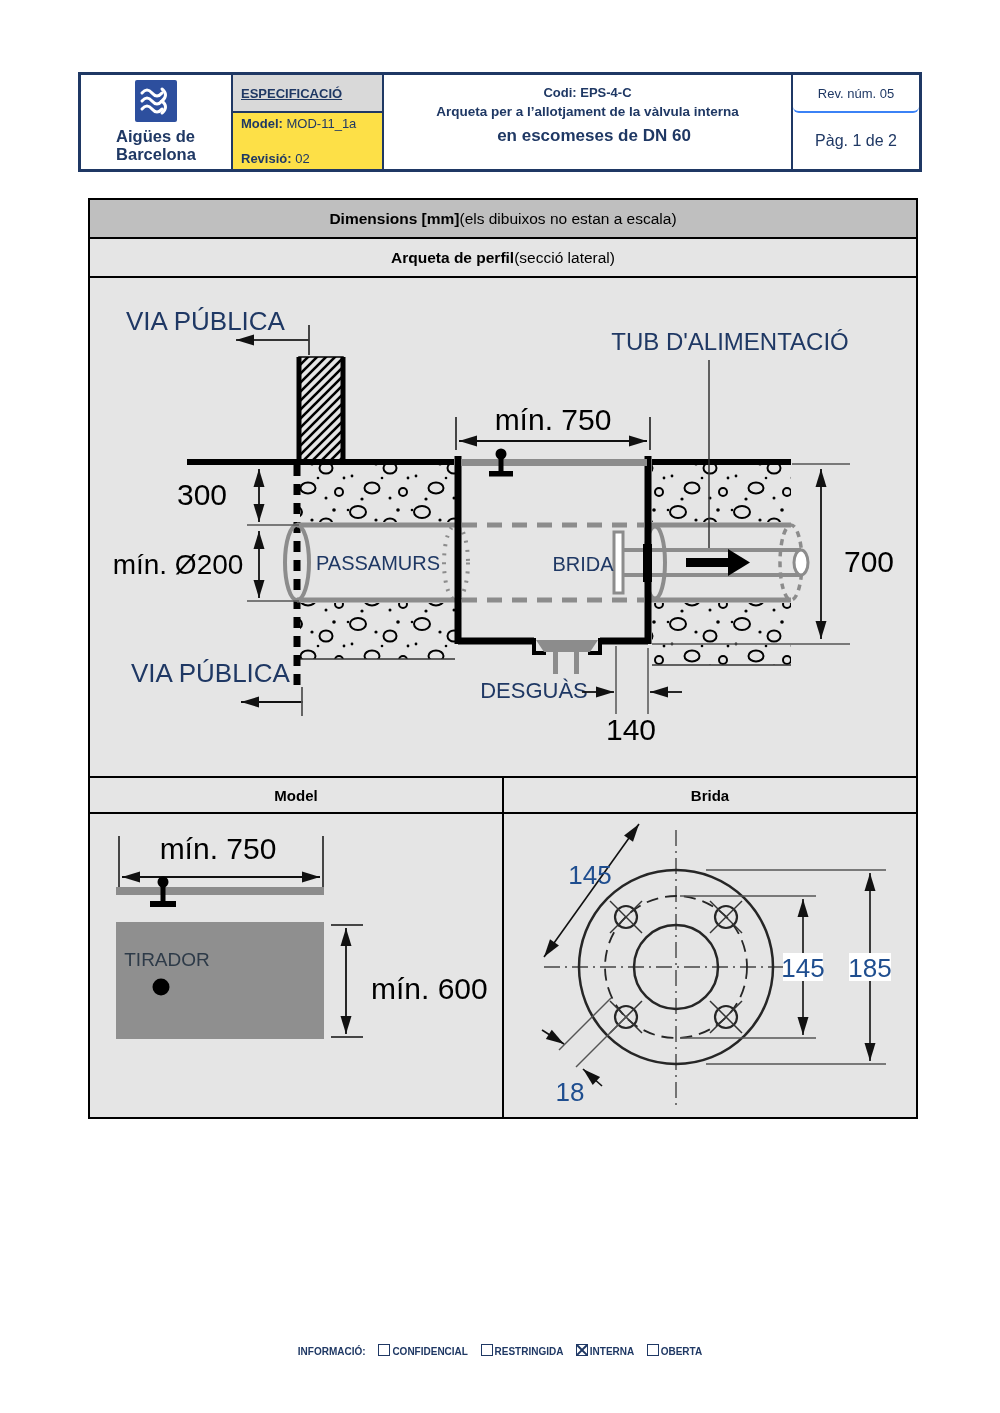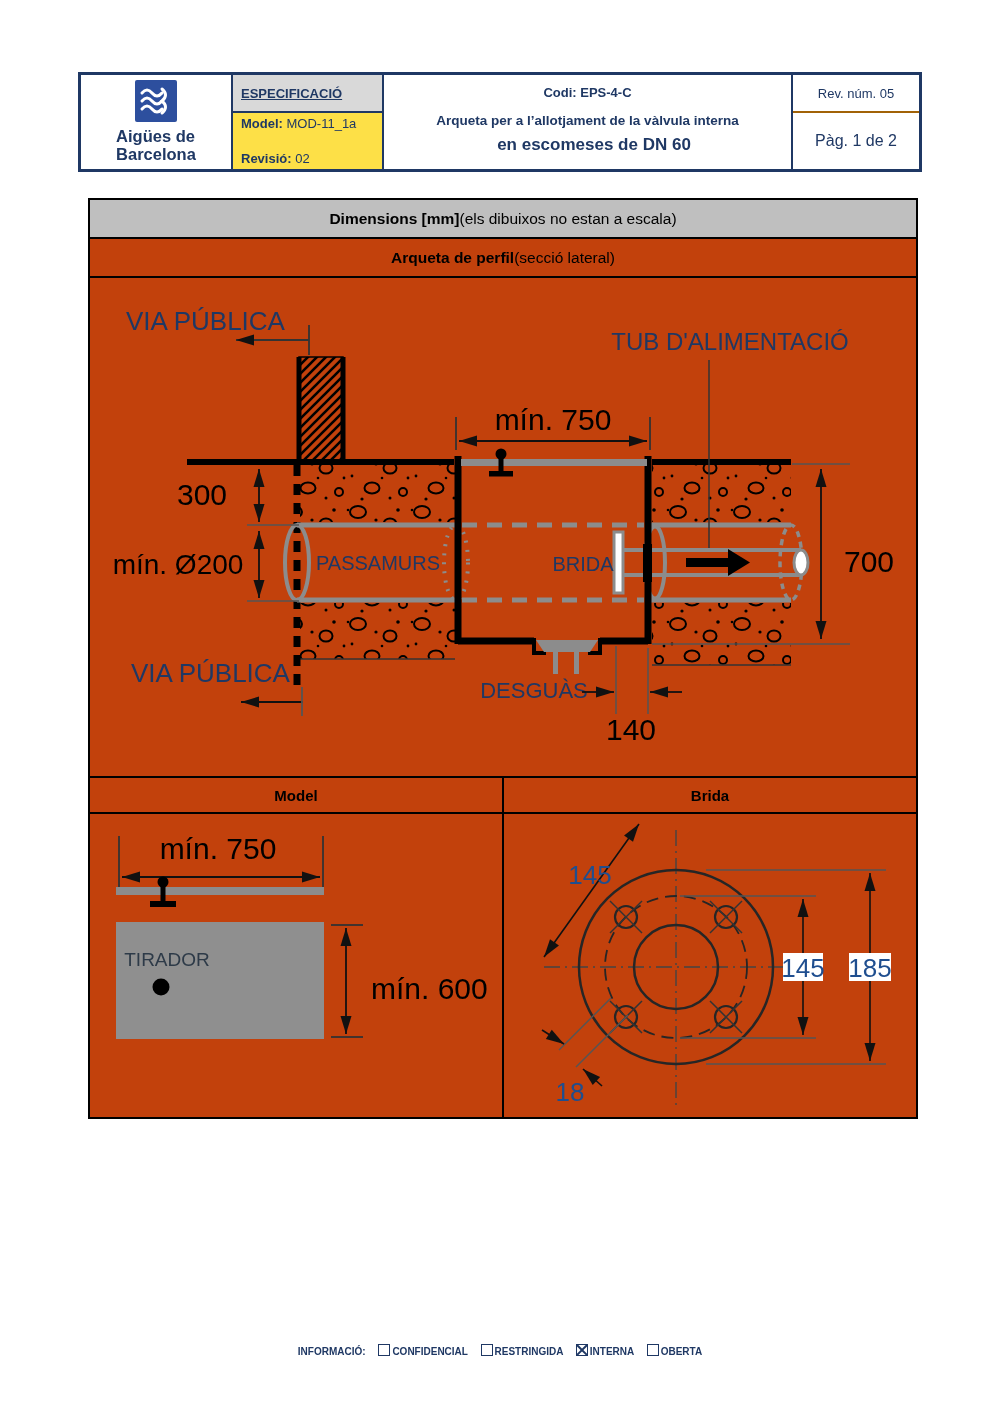--- a/index.html
+++ b/index.html
@@ -15,30 +15,30 @@
   .cell-logo{grid-row:1/3;grid-column:1;display:flex;align-items:center;justify-content:center;gap:6px;flex-direction:column;}
   .brand{font-weight:bold;font-size:16.5px;line-height:1.08;color:#1f3864;}
   .cell-spec{grid-row:1;grid-column:2;background:#d9d9d9;border-left:2px solid #1f3864;
              border-right:2px solid #1f3864;border-bottom:2px solid #1f3864;
              display:flex;align-items:center;padding-left:8px;font-weight:bold;font-size:13px;text-decoration:underline;}
   .cell-model{grid-row:2;grid-column:2;background:#fde047;border-left:2px solid #1f3864;
               border-right:2px solid #1f3864;display:flex;flex-direction:column;
               justify-content:center;gap:20px;padding-left:8px;font-size:13px;}
   .cell-title{grid-row:1/3;grid-column:3;border-right:2px solid #1f3864;text-align:center;
               font-weight:bold;font-size:13px;padding-top:10px;}
-  .cell-title .t1{margin-top:13px;font-size:13.5px;}
+  .cell-title .t1{margin-top:4px;font-size:13.5px;}
   .cell-title .t2{margin-top:7px;font-size:17px;margin-left:13px;}
-  .cell-rev{grid-row:1;grid-column:4;border-bottom:2px solid #a16207;display:flex;
-            align-items:center;justify-content:center;font-size:13px;}
+  .cell-rev{grid-row:1;grid-column:4;border-bottom:2px solid #3b82f6;display:flex;
+            align-items:center;justify-content:center;font-size:13px;border-radius:6px;}
   .cell-pag{grid-row:2;grid-column:4;display:flex;align-items:center;justify-content:center;font-size:16px;}
   .blbl{font-weight:bold;}
 
   
   .doc{position:absolute;left:88px;top:198px;width:830px;border:2px solid #000;
-       box-sizing:border-box;background:#c2410c;}
+       box-sizing:border-box;background:#e5e5e5;}
   .doc *{box-sizing:border-box;}
   .row-dim{height:39px;background:#bfbfbf;border-bottom:2px solid #000;display:flex;
            align-items:center;justify-content:center;font-size:15.5px;color:#000;}
   .row-sec{height:39px;border-bottom:2px solid #000;display:flex;align-items:center;
            justify-content:center;font-size:15.5px;}
   .row-draw{height:500px;border-bottom:2px solid #000;}
   .row-sub{height:36px;border-bottom:2px solid #000;display:flex;}
   .row-sub .sub{flex:1 1 0;display:flex;align-items:center;justify-content:center;
                 font-weight:bold;font-size:15px;}
   .row-sub .sub:first-child{border-right:2px solid #000;}

